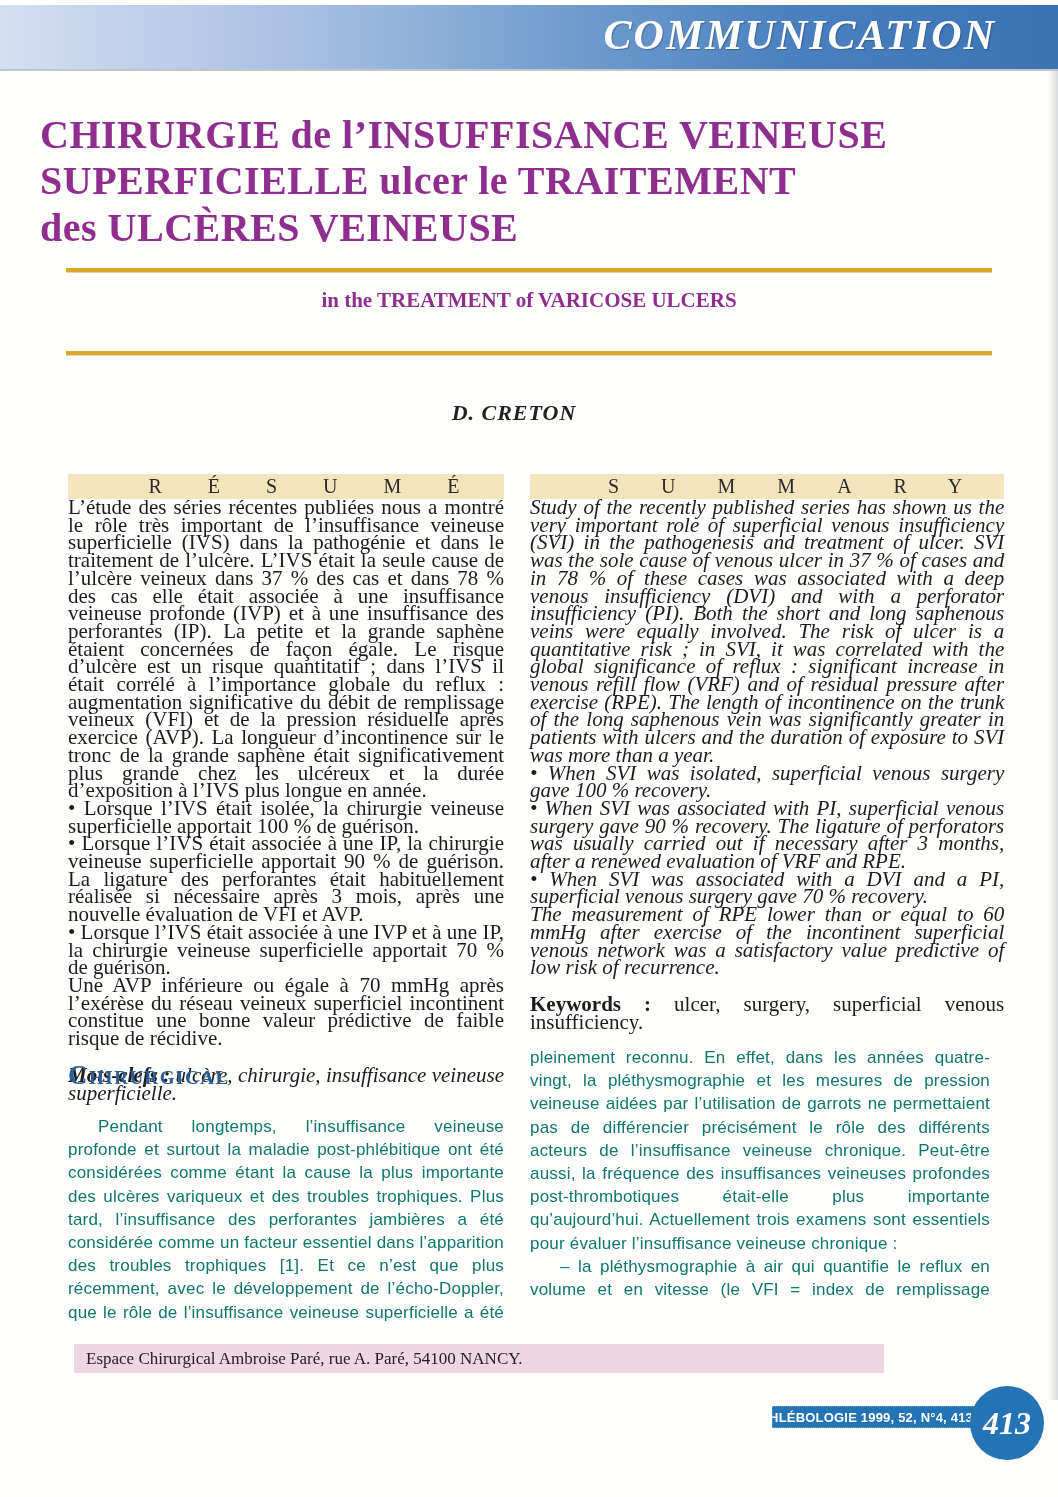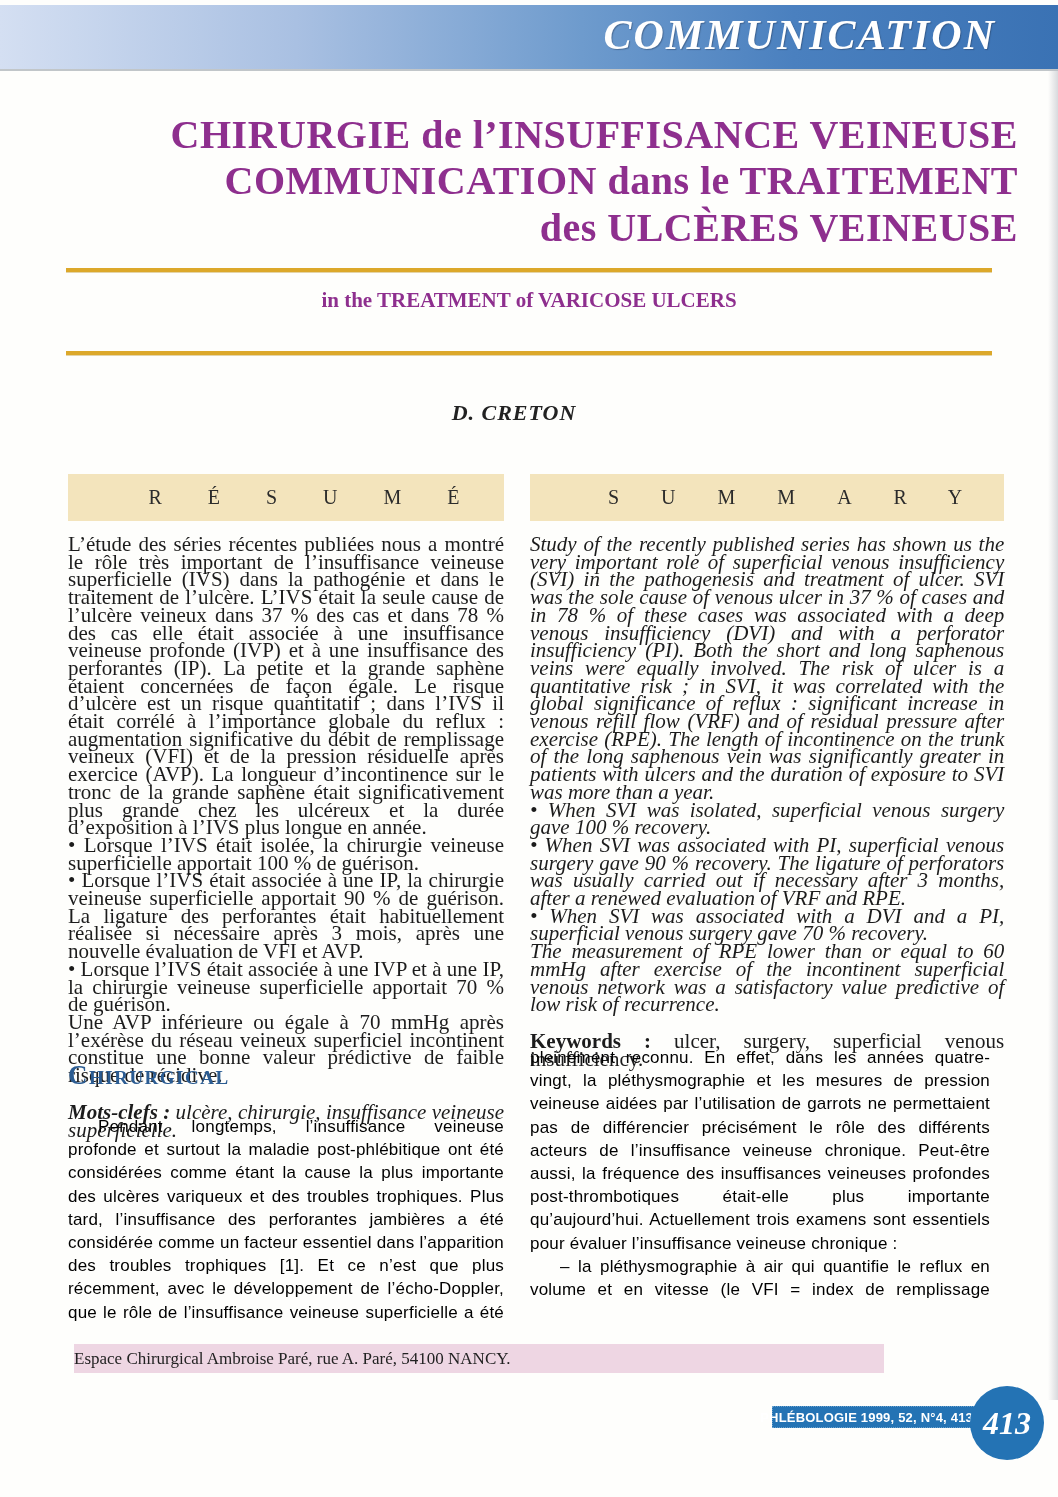--- a/index.html
+++ b/index.html
@@ -22,21 +22,21 @@
     position:absolute;right:62px;top:6px;
     font-family:"Liberation Serif",serif;
     font-style:italic;font-weight:bold;
     font-size:42px;letter-spacing:2px;color:#ffffff;
     text-shadow:1px 1px 1px rgba(40,60,90,.45);
   }
 
   
   .title{
     position:absolute;top:112px;left:40px;width:978px;
-    text-align:right;
+    text-align:left;
     color:var(--title_purple,#8e2f8e);
     font-weight:bold;font-size:40px;line-height:1.16;letter-spacing:.5px;
   }
   .gold-rule{
     position:absolute;left:66px;width:926px;height:0;
     border-top:4px solid var(--gold,#dca82a);
     box-shadow:0 1px 0 rgba(190,150,40,.4);
   }
   .rule-1{top:268px;}
   .rule-2{top:351px;}
@@ -53,23 +53,22 @@
   }
 
   
   .abstract-row{
     position:absolute;top:474px;left:68px;width:922px;
     display:flex;gap:26px;
   }
   .col-fr{width:436px;flex:none;}
   .col-en{flex:1;}
   .band{
-    height:47px;background:var(--band_cream,#f3e4bc);
+    height:25px;background:var(--band_cream,#f3e4bc);
     display:flex;align-items:center;justify-content:center;
-    margin-bottom:15px;
     padding-left:36px;
   }
   .band-label{
     font-size:20px;color:#2b2b2b;font-weight:normal;
     white-space:nowrap;
   }
   .band-label.fr{letter-spacing:46px;text-indent:46px;}
   .band-label.en{letter-spacing:42px;text-indent:42px;}
   .abs-text p{
     margin:0;font-size:21px;line-height:17.7px;text-align:justify;
@@ -92,31 +91,31 @@
   .intro-heading{
     margin:14px 0 24px 0;
     font-variant:small-caps;font-weight:bold;
     font-size:27px;letter-spacing:1.5px;
     color:var(--intro_blue,#2b5c92);
   }
   .intro-text p{
     margin:0;
     font-family:"Liberation Sans",sans-serif;
     font-size:17px;line-height:23.2px;letter-spacing:.2px;
-    text-align:justify;color:#000000;
+    text-align:justify;color:#0f766e;
   }
   .indent{text-indent:30px;}
   .cont{text-align-last:justify;}
 
   
   .footnote{
     position:absolute;top:1344px;left:74px;width:810px;height:29px;
     background:var(--footnote_pink,#eed6e3);
     display:flex;align-items:center;
-    padding-left:0;box-sizing:border-box;
+    padding-left:12px;box-sizing:border-box;
     font-size:17px;color:#222;
   }
 
   
   .citation-bar{
     position:absolute;top:1406px;left:772px;width:216px;height:22px;
     background:var(--citation_blue,#2473b4);
     display:flex;align-items:center;justify-content:center;
     border:1px dotted #6aa2cf;box-sizing:border-box;
   }
@@ -145,21 +144,21 @@
 <body>
 
 <div class="page">
 
   <div class="banner">
     <div class="banner-label">COMMUNICATION</div>
   </div>
 
   <div class="title">
     <div>CHIRURGIE de l’INSUFFISANCE VEINEUSE</div>
-    <div>COMMUNICATION dans le TRAITEMENT</div>
+    <div>SUPERFICIELLE ulcer le TRAITEMENT</div>
     <div>des ULCÈRES VEINEUSE</div>
   </div>
 
   <div class="gold-rule rule-1"></div>
 
   <div class="subtitle">
     <div>in the TREATMENT of VARICOSE ULCERS</div>
   </div>
 
   <div class="gold-rule rule-2"></div>

